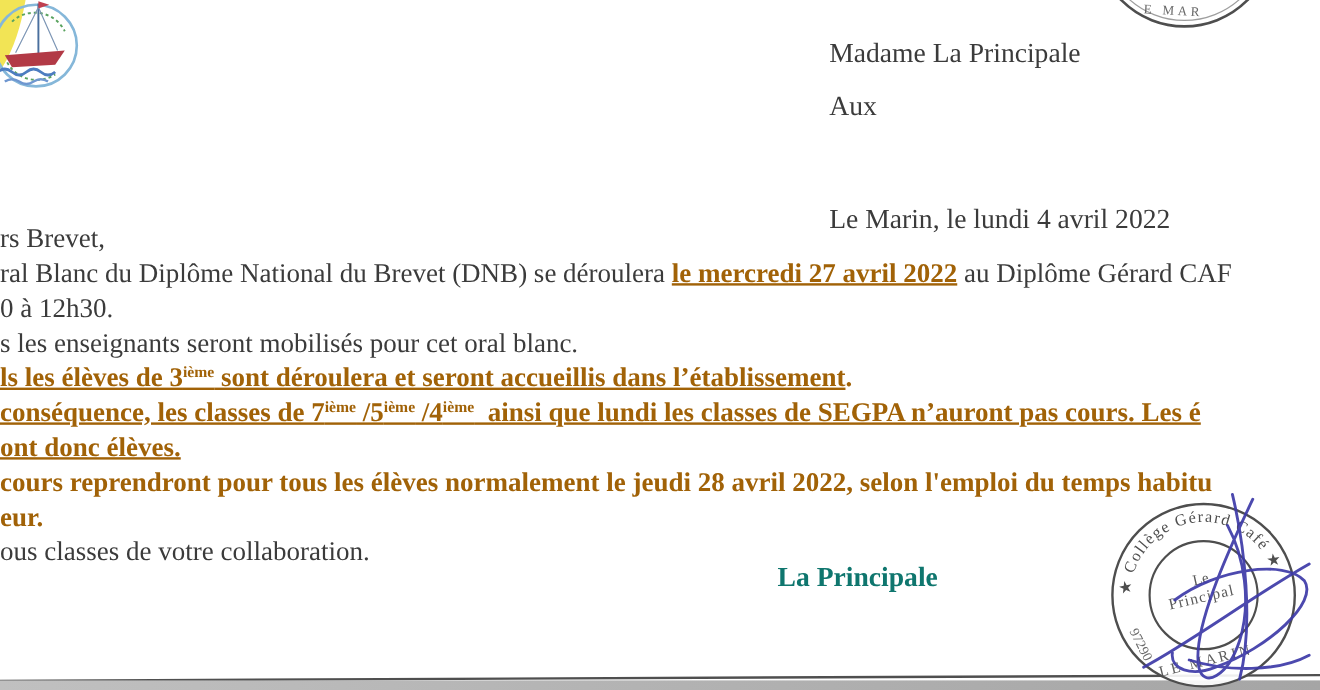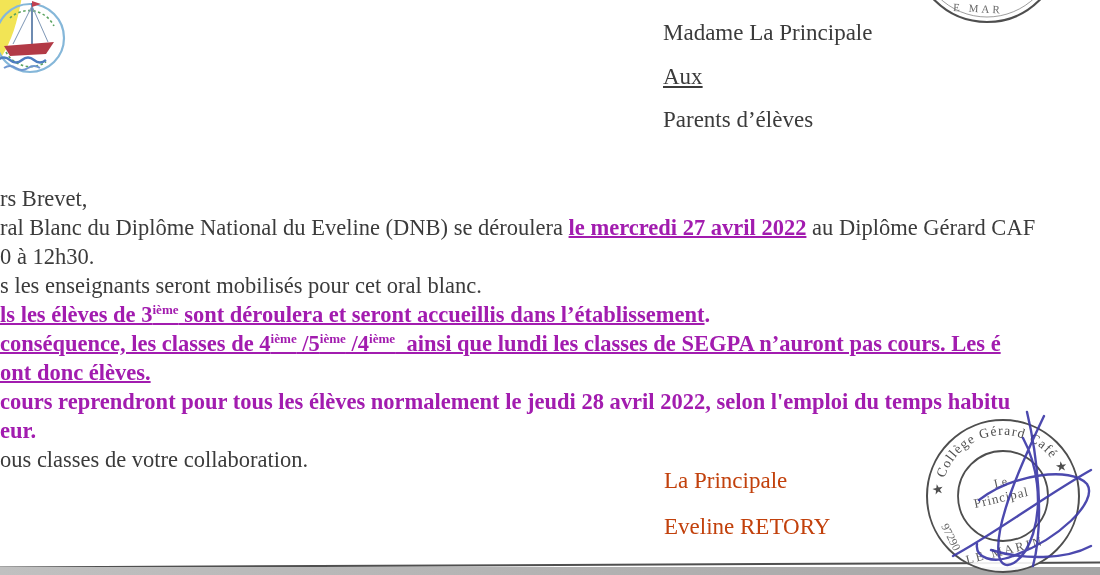--- a/index.html
+++ b/index.html
@@ -7,27 +7,27 @@
     position:relative;width:1100px;height:575px;overflow:hidden;
     background:#ffffff;
     font-family:"Liberation Serif","DejaVu Serif",serif;
     color:#3c3c3c;
   }
   .abs{position:absolute;}
   .title{
     left:231px;top:0px;font-size:26px;font-weight:bold;
     letter-spacing:0.8px;color:#343434;white-space:pre;
   }
-  .recip{left:663px;font-size:23px;white-space:pre;color:#3b3b3b;}
+  .recip{left:691px;font-size:23px;white-space:pre;color:#3b3b3b;margin-top:12px;}
   #body{left:0;top:184px;width:1190px;font-size:22.5px;color:#3b3b3b;}
   .bline{height:29px;line-height:29px;white-space:pre;}
-  .b{font-weight:bold;color:#a21caf;}
+  .b{font-weight:bold;color:#a16207;}
   .u{text-decoration:underline;text-decoration-thickness:2px;}
   sup.sup{font-size:0.58em;vertical-align:super;line-height:0;margin-top:10px;}
-  .closing{left:664px;font-size:23px;white-space:pre;color:#c2410c;}
+  .closing{left:648px;font-size:23px;white-space:pre;color:#0f766e;font-weight:bold;}
   svg text{font-family:"Liberation Serif","DejaVu Serif",serif;}
   #scan-line{
     left:-4px;top:564px;width:1110px;height:2px;background:#4f4f4f;
     transform:rotate(-0.25deg);
   }
   #scan-bar{
     left:0;top:567px;width:1100px;height:8px;
     background:linear-gradient(to right,#c0c0c0,#a5a5a5);
   }
 </style>
@@ -51,38 +51,37 @@
   </svg>
 
 
   <svg class="abs" style="left:905px;top:-2px;" width="165" height="45" viewBox="0 0 165 45">
     <circle cx="82" cy="-50" r="74" fill="none" stroke="#4e4e4e" stroke-width="2.2"></circle>
     <circle cx="82" cy="-50" r="69" fill="none" stroke="#4e4e4e" stroke-width="1" opacity="0.55"></circle>
     <text transform="translate(48,13) rotate(3)" font-size="11" letter-spacing="3" fill="#4e4e4e" opacity="0.85">E MAR</text>
   </svg>
 
   <div class="abs recip" style="top:20px;">Madame La Principale</div>
-  <div class="abs recip" style="top:64px;text-decoration:underline;">Aux</div>
-  <div class="abs recip" style="top:107px;">Parents d’élèves</div>
+  <div class="abs recip" style="top:64px;">Aux</div>
+  <div class="abs recip" style="top:158px;">Le Marin, le lundi 4 avril 2022</div>
 
   <div id="body" class="abs">
       <div class="bline"><span class="">rs Brevet,</span></div>
-      <div class="bline"><span class="">ral Blanc du Diplôme National du Eveline (DNB) se déroulera </span><span class="u b"><span class="b ">le mercredi 27 avril 2022</span></span><span class=""> au Diplôme Gérard CAF</span></div>
+      <div class="bline"><span class="">ral Blanc du Diplôme National du Brevet (DNB) se déroulera </span><span class="u b"><span class="b ">le mercredi 27 avril 2022</span></span><span class=""> au Diplôme Gérard CAF</span></div>
       <div class="bline"><span class="">0 à 12h30.</span></div>
       <div class="bline"><span class="">s les enseignants seront mobilisés pour cet oral blanc.</span></div>
       <div class="bline"><span class="u b"><span class="b ">ls les élèves de 3</span><sup class="b sup">ième</sup><span class="b "> sont déroulera et seront accueillis dans l’établissement</span></span><span class="b ">.</span></div>
-      <div class="bline"><span class="u b"><span class="b ">conséquence, les classes de 4</span><sup class="b sup">ième</sup><span class="b "> /5</span><sup class="b sup">ième</sup><span class="b "> /4</span><sup class="b sup">ième</sup><span class="b ">  ainsi que lundi les classes de SEGPA n’auront pas cours. Les é</span></span></div>
+      <div class="bline"><span class="u b"><span class="b ">conséquence, les classes de 7</span><sup class="b sup">ième</sup><span class="b "> /5</span><sup class="b sup">ième</sup><span class="b "> /4</span><sup class="b sup">ième</sup><span class="b ">  ainsi que lundi les classes de SEGPA n’auront pas cours. Les é</span></span></div>
       <div class="bline"><span class="u b"><span class="b ">ont donc élèves.</span></span></div>
       <div class="bline"><span class="b ">cours reprendront pour tous les élèves normalement le jeudi 28 avril 2022, selon l'emploi du temps habitu</span></div>
       <div class="bline"><span class="b ">eur.</span></div>
       <div class="bline"><span class="">ous classes de votre collaboration.</span></div>
     </div>
 
   <div class="abs closing" style="top:468px;">La Principale</div>
-  <div class="abs closing" style="top:514px;">Eveline RETORY</div>
 
   <div id="scan-line" class="abs"></div>
   <div id="scan-bar" class="abs"></div>
 
   <svg class="abs" style="left:895px;top:408px;" width="215" height="170" viewBox="0 0 215 170">
     <circle cx="108" cy="88" r="76" fill="rgba(255,255,255,0.9)" stroke="#4e4e4e" stroke-width="2"></circle>
     <circle cx="108" cy="88" r="45" fill="none" stroke="#4e4e4e" stroke-width="1.8"></circle>
     <defs>
       <path id="arcT" d="M 64.9,131.1 A 61,61 0 1 1 151.1,131.1" fill="none"></path>
     </defs>

